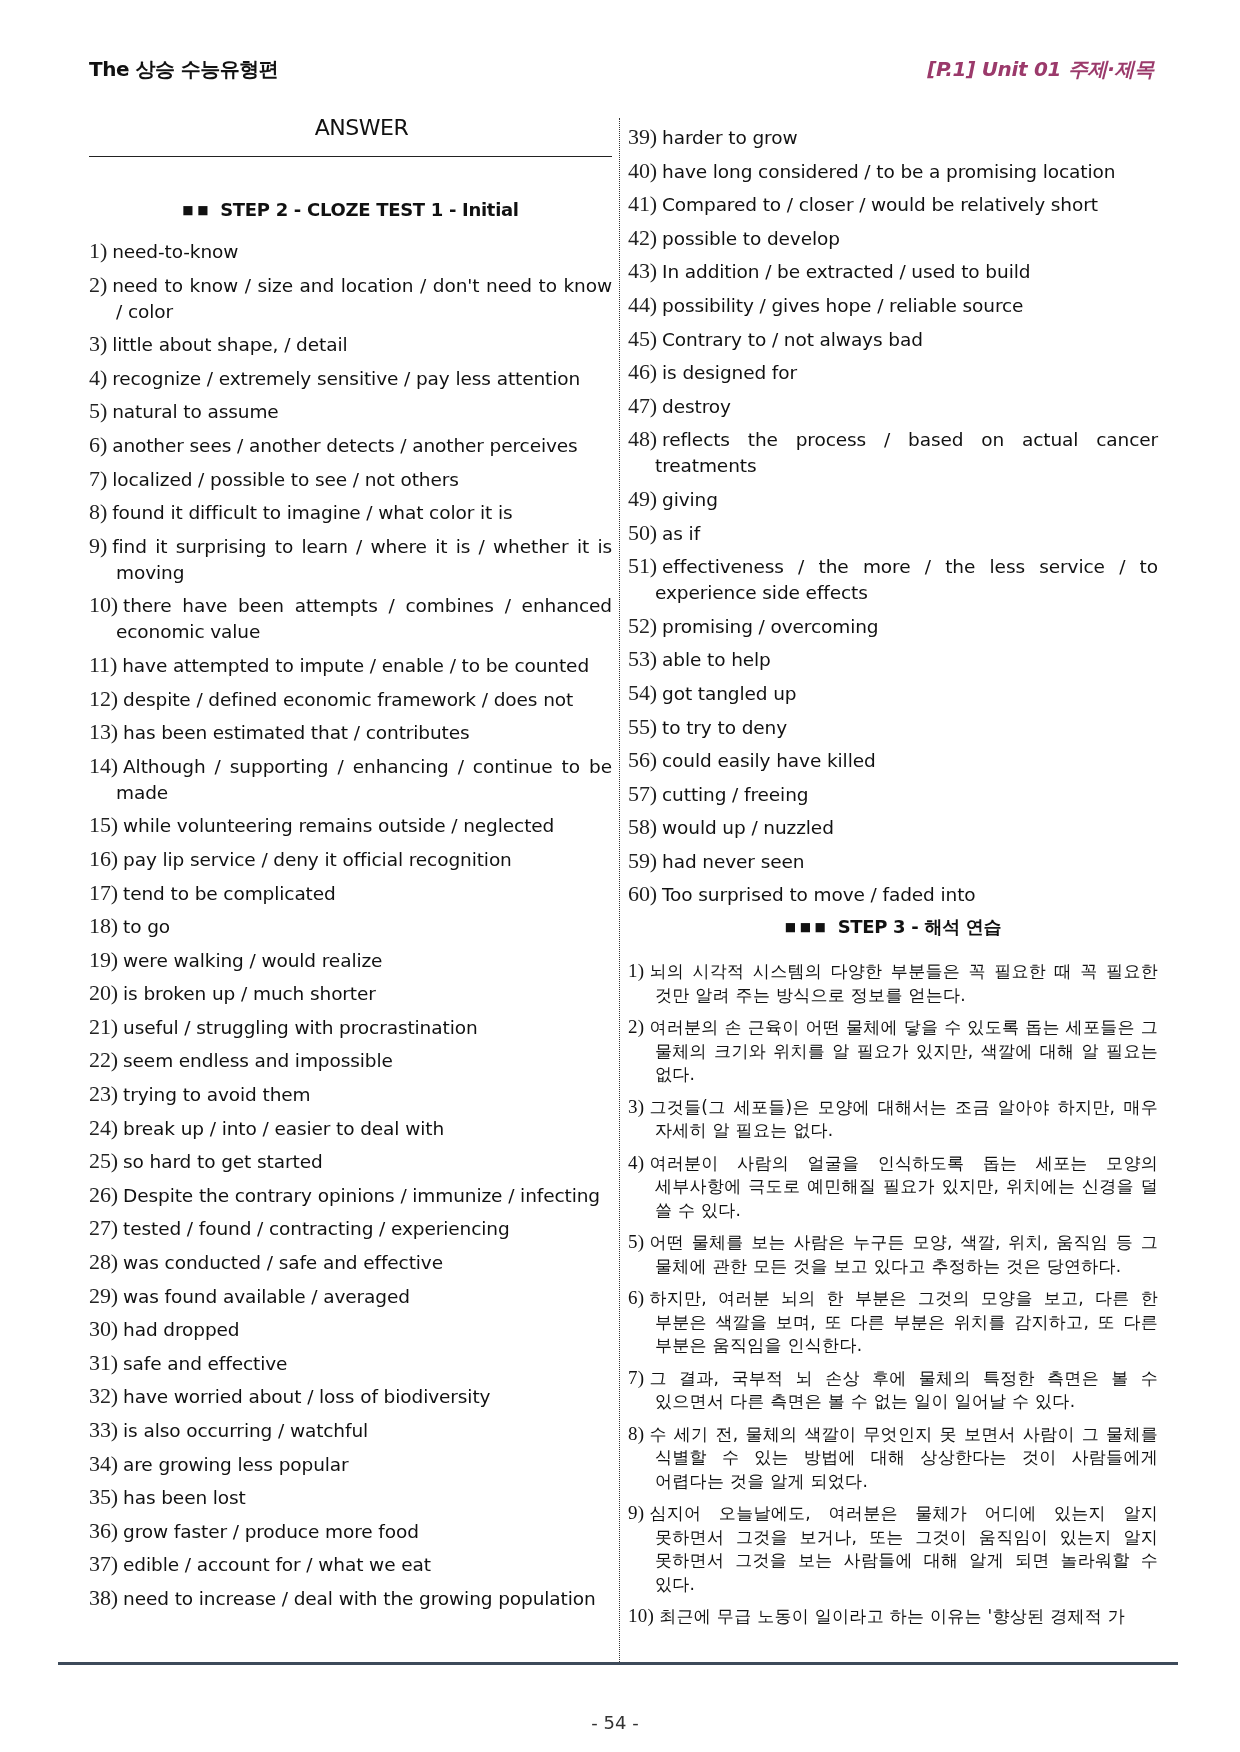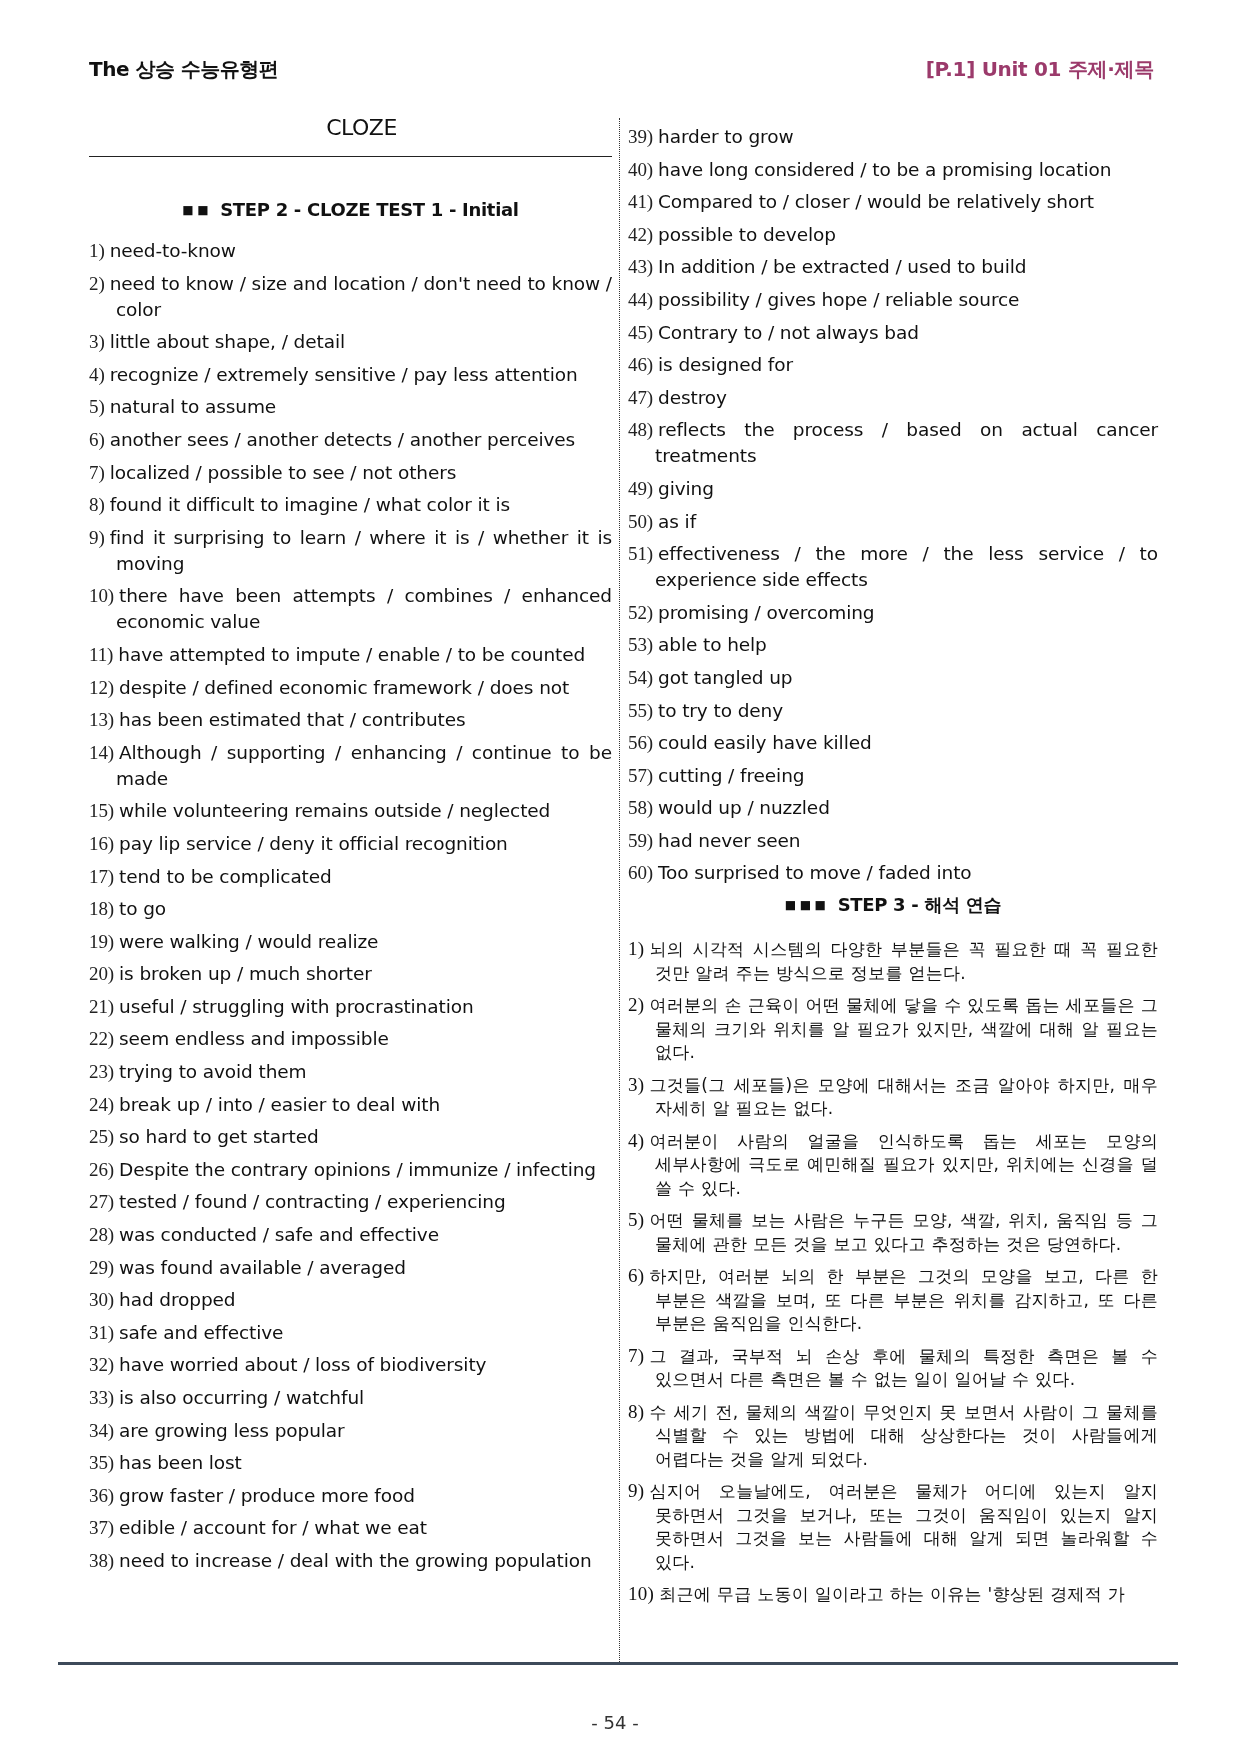--- a/index.html
+++ b/index.html
@@ -7,21 +7,21 @@
     width: 1240px; height: 1752px; position: relative; overflow: hidden;
     font-family: "DejaVu Sans", "Liberation Sans", sans-serif;
     color: #111;
   }
   .hdr-left {
     position: absolute; left: 89px; top: 56px;
     font-size: 20px; font-weight: bold; letter-spacing: -0.5px;
   }
   .hdr-right {
     position: absolute; right: 86px; top: 56px;
-    font-size: 20px; font-weight: bold; color: #9b3a6b; letter-spacing: -0.3px;
+    font-size: 20px; font-weight: bold; color: #9b3a6b; letter-spacing: -0.3px; font-style: italic;
   }
   .col-left {
     position: absolute; left: 89px; top: 108px; width: 523px;
   }
   .col-right {
     position: absolute; left: 628px; top: 124px; width: 530px;
   }
   .divider {
     position: absolute; left: 619px; top: 118px; height: 1546px;
     border-left: 1px dotted #333;
@@ -42,21 +42,21 @@
   .step2 { margin-top: 42px; margin-bottom: 18px; }
   .step3 { margin-bottom: 20px; }
   .list { margin: 0; padding: 0; list-style: none; }
   .item {
     font-size: 18.5px; line-height: 26px; margin-bottom: 6.6px;
     text-align: justify; padding-left: 27px; text-indent: -27px;
     letter-spacing: -0.1px;
   }
   .item .num {
     font-family: "Liberation Serif", "DejaVu Serif", serif;
-    font-size: 19px; color: #222; margin-right: 5px;
+    font-size: 22px; color: #222; margin-right: 5px;
   }
   .col-right .item { padding-left: 27px; text-indent: -27px; }
   .kr {
     font-size: 17px; line-height: 23.5px; margin-bottom: 8px;
     text-align: justify; padding-left: 27px; text-indent: -27px;
     letter-spacing: 0.3px; word-break: keep-all;
   }
   .kr .num {
     font-family: "Liberation Serif", "DejaVu Serif", serif;
     font-size: 19px; margin-right: 5px;
@@ -72,21 +72,21 @@
 </style>
 </head>
 <body>
 
 <div class="hdr-left">The 상승 수능유형편</div>
 <div class="hdr-right">[P.1] Unit 01 주제·제목</div>
 
 <div class="divider"></div>
 
 <div class="col-left">
-  <div class="answer-title">CLOZE</div>
+  <div class="answer-title">ANSWER</div>
   <div class="answer-rule"></div>
   <div class="step-heading step2">
     <span class="sq">■ ■</span>
     <span>STEP 2 - CLOZE TEST 1 - Initial</span>
   </div>
   <ul class="list" id="list-left">
       <li class="item"><span class="num">1)</span><span>need-to-know</span></li>
       <li class="item"><span class="num">2)</span><span>need to know / size and location / don't need to know / color</span></li>
       <li class="item"><span class="num">3)</span><span>little about shape, / detail</span></li>
       <li class="item"><span class="num">4)</span><span>recognize / extremely sensitive / pay less attention</span></li>

